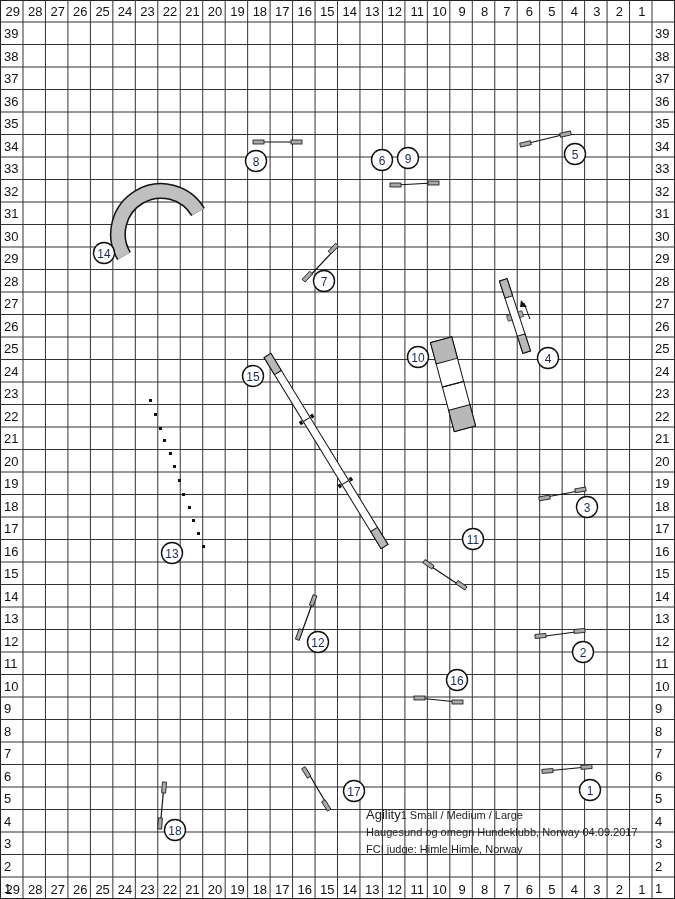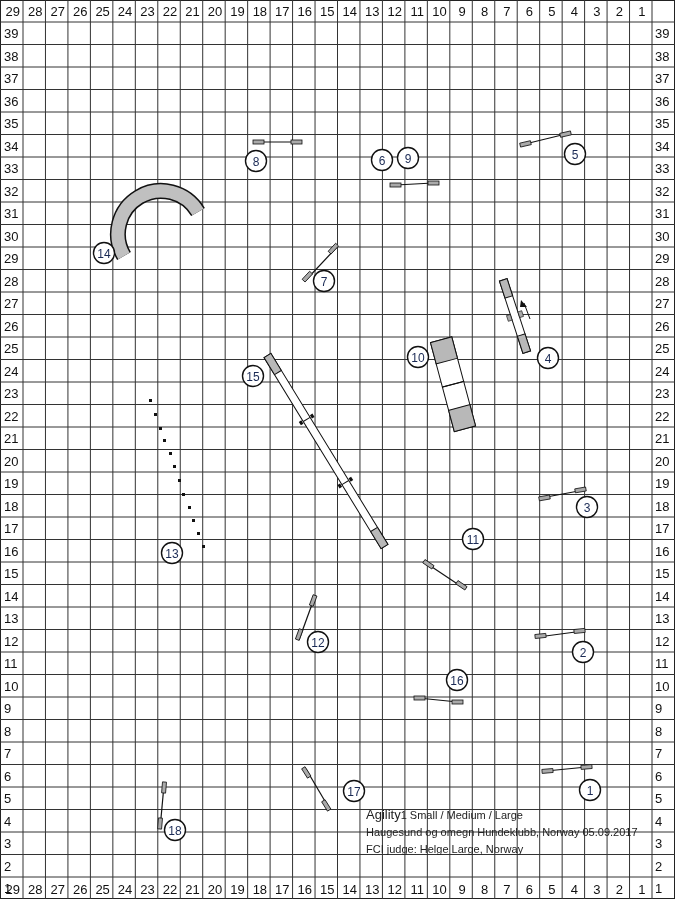--- a/index.html
+++ b/index.html
@@ -423,15 +423,15 @@
       </g>
       <g>
         <circle cx="175" cy="830" r="10.5" fill="#fff" stroke="#111" stroke-width="1.4"></circle>
         <text x="175" y="834.5" text-anchor="middle" class="num">18</text>
       </g>
     </g>
 </svg>
 
 <div id="info">
   <div class="t1"><span>Agility</span><small>1 Small / Medium / Large</small></div>
-  <div>Haugesund og omegn Hundeklubb, Norway 05.09.2017</div>
-  <div>FCI judge: Helge Large, Norway</div>
+  <div>Haugesund og omegn Hundeklubb, Norway 04.09.2017</div>
+  <div>FCI judge: Himle Himle, Norway</div>
 </div>
 
 </body></html>

